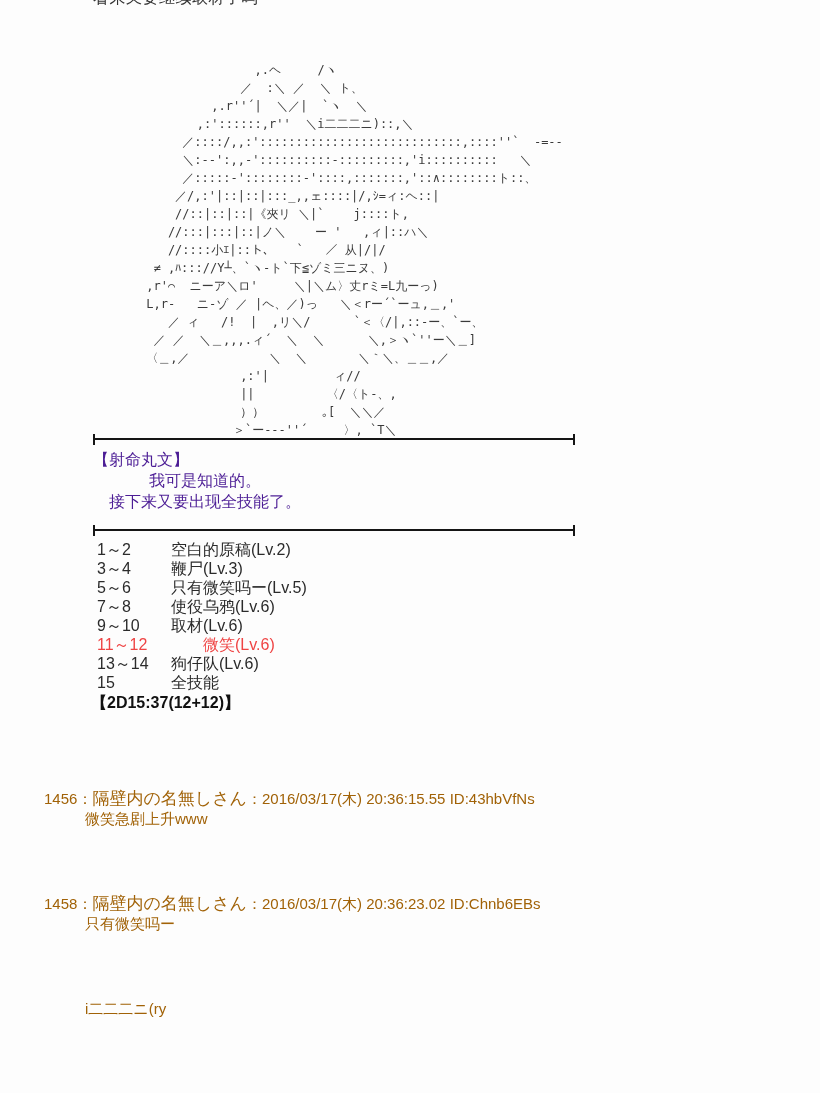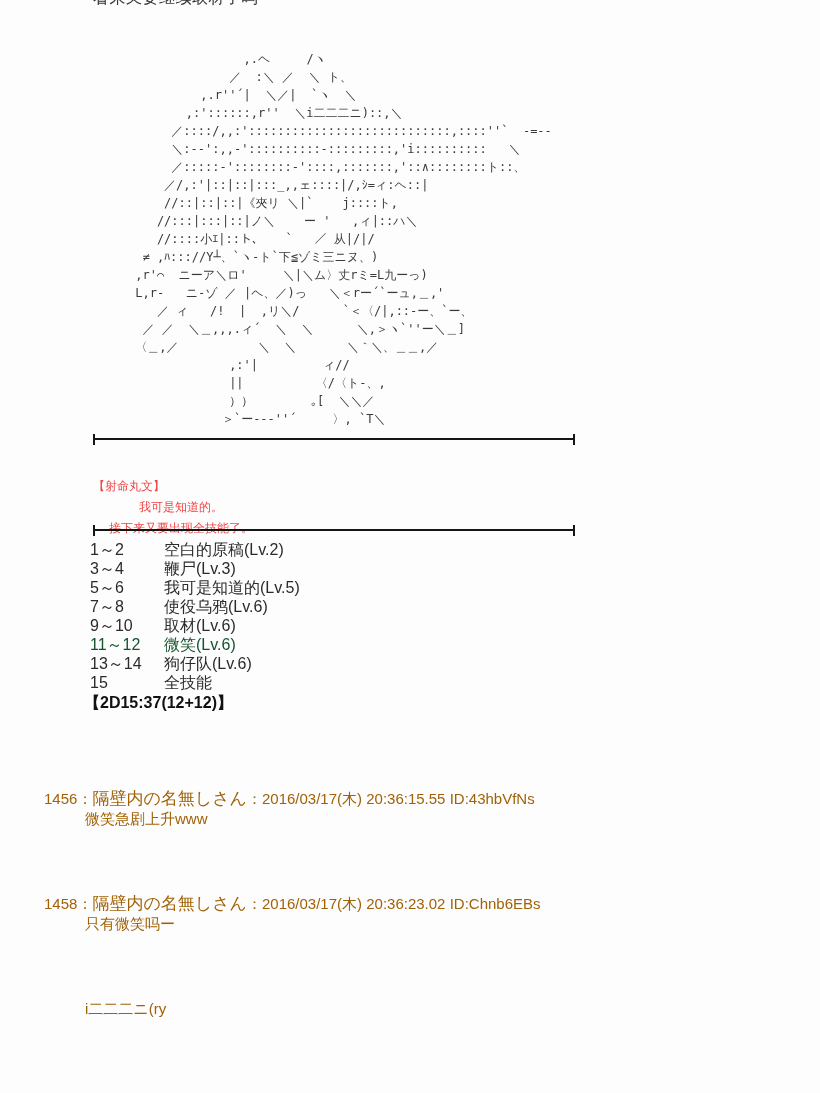--- a/index.html
+++ b/index.html
@@ -23,53 +23,53 @@
     white-space:nowrap;letter-spacing:0.5px;
   }
 
   
   .aa{
     position:absolute;left:128px;top:50px;
     font-family:"DejaVu Sans Mono",monospace;
     font-size:12px;line-height:18px;
     color:#3a3a3a;
     white-space:pre;
-    margin:0;
+    margin:11px;
   }
 
   
   .divider{
     position:absolute;left:93px;width:482px;height:0;
     border-top:2px solid #151515;
   }
   .divider::before,.divider::after{
     content:"";position:absolute;top:-6px;width:2px;height:11px;background:#151515;
   }
   .divider::before{left:0;}
   .divider::after{right:0;}
   .divider-1{top:438px;}
   .divider-2{top:529px;}
 
   
   .dialogue{
     position:absolute;left:93px;top:449px;
-    font-size:12px;line-height:21px;color:#ef4444;margin-top:27px;
+    font-size:16px;line-height:21px;color:#4c1d95;
   }
   .dialogue .speaker{display:block;}
   .dialogue .dline{display:block;padding-left:16px;text-align:center;}
 
   
   .skill-table{
-    position:absolute;left:90px;top:540px;
+    position:absolute;left:97px;top:540px;
     font-size:16px;line-height:19px;color:#2b2b2b;
   }
   .skill-row{display:flex;}
   .skill-row .range{display:inline-block;width:74px;flex:0 0 74px;}
   .skill-row .skill{display:inline-block;}
-  .skill-row.highlight{color:#14532d;}
+  .skill-row.highlight{color:#ef4444;gap:32px;}
   .dice-line{font-weight:bold;margin-top:1px;color:#111;margin-left:-6px;}
 
   
   .reply{position:absolute;left:44px;font-size:15px;line-height:20px;color:#a16207;}
   .reply-1{top:789px;}
   .reply-2{top:894px;}
   .reply-3{top:999px;}
   .reply .header{white-space:nowrap;}
   .reply .name{font-size:17px;}
   .reply .body{margin-left:41px;}
@@ -119,21 +119,21 @@
     <div class="skill-row">
       <span class="range">1～2</span>
       <span class="skill">空白的原稿(Lv.2)</span>
     </div>
     <div class="skill-row">
       <span class="range">3～4</span>
       <span class="skill">鞭尸(Lv.3)</span>
     </div>
     <div class="skill-row">
       <span class="range">5～6</span>
-      <span class="skill">我可是知道的(Lv.5)</span>
+      <span class="skill">只有微笑吗ー(Lv.5)</span>
     </div>
     <div class="skill-row">
       <span class="range">7～8</span>
       <span class="skill">使役乌鸦(Lv.6)</span>
     </div>
     <div class="skill-row">
       <span class="range">9～10</span>
       <span class="skill">取材(Lv.6)</span>
     </div>
     <div class="skill-row highlight">

